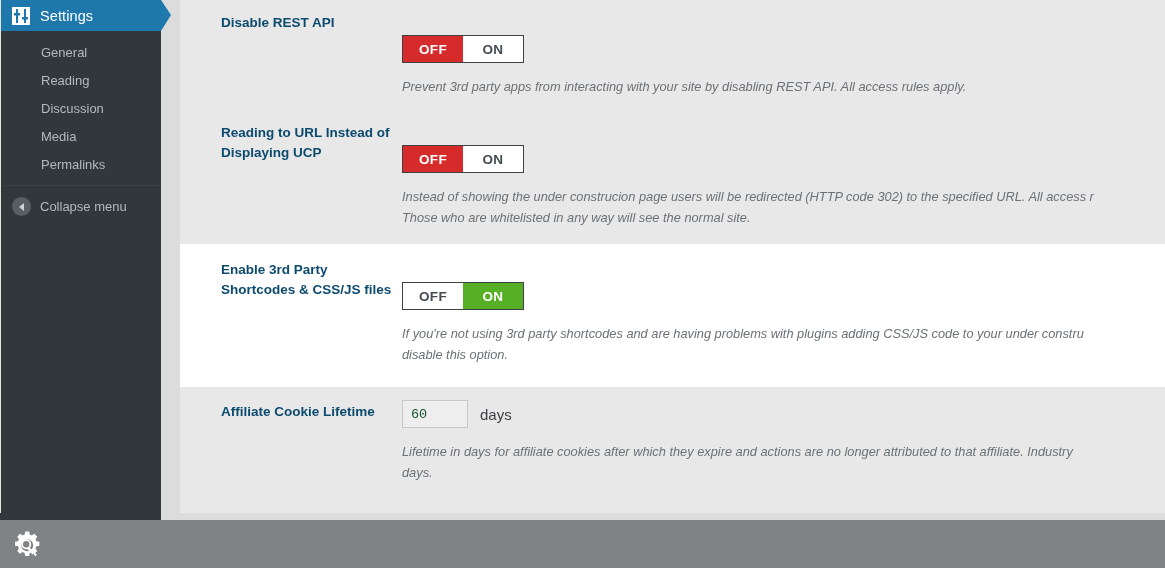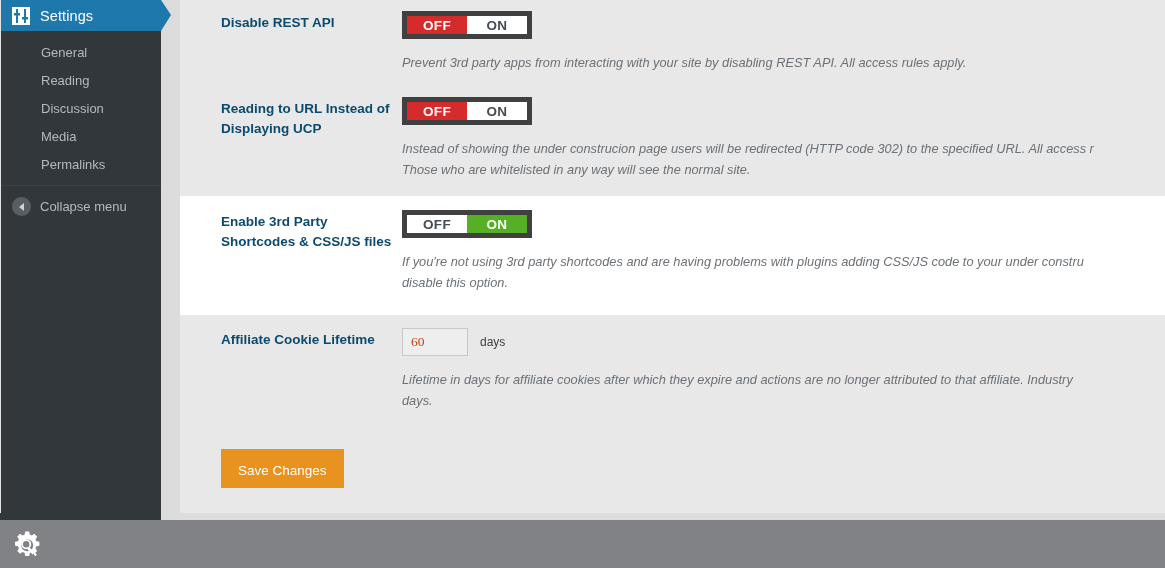--- a/index.html
+++ b/index.html
@@ -126,25 +126,26 @@
     font-size: 13.5px;
     font-weight: bold;
     color: #0c4a6e;
     line-height: 20px;
   }
   .row .field { flex: 1 1 auto; padding-right: 0; min-width: 0; }
 
   
   .toggle {
     display: inline-flex;
-    border: 5px solid #404040;
+    border: 1px solid #404040;
     background: #ffffff;
     height: 28px;
     cursor: pointer;
     user-select: none;
+    margin-top: 24px;
   }
   .toggle span {
     display: flex; align-items: center; justify-content: center;
     width: 60px;
     font-size: 13.5px;
     font-weight: bold;
     color: #444b52;
     letter-spacing: .3px;
   }
   .toggle span.on-red  { background: #d62b2b; color: #ffffff; }
@@ -158,28 +159,28 @@
     line-height: 21px;
     white-space: nowrap;
   }
 
   
   .num-wrap { display: flex; align-items: center; }
   .num-input {
     width: 66px; height: 28px;
     border: 1px solid #c8c8c8;
     background: #eeeeee;
-    font-family: Liberation Serif, serif;
+    font-family: Liberation Mono, monospace;
     font-size: 13.5px;
-    color: #c2410c;
+    color: #14532d;
     padding-left: 8px;
   }
   .days-label {
     margin-left: 12px;
-    font-size: 12px;
+    font-size: 15px;
     color: #3c4146;
   }
 
   
   .save-row { background: #e8e8e8; padding: 28px 0 0 41px; height: 180px; }
   .save-btn {
     display: inline-block;
     background: #e8931f;
     color: #ffffff;
     border: none;

